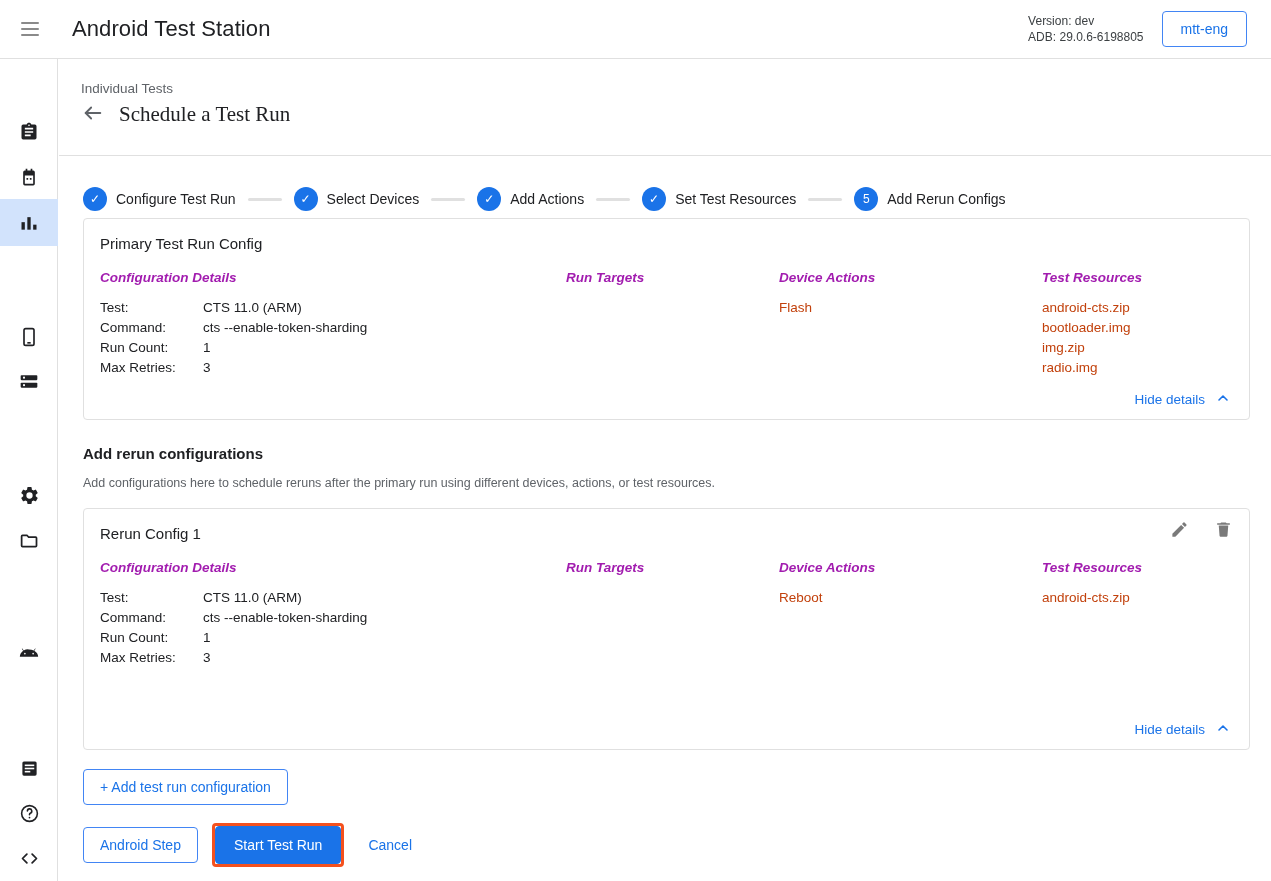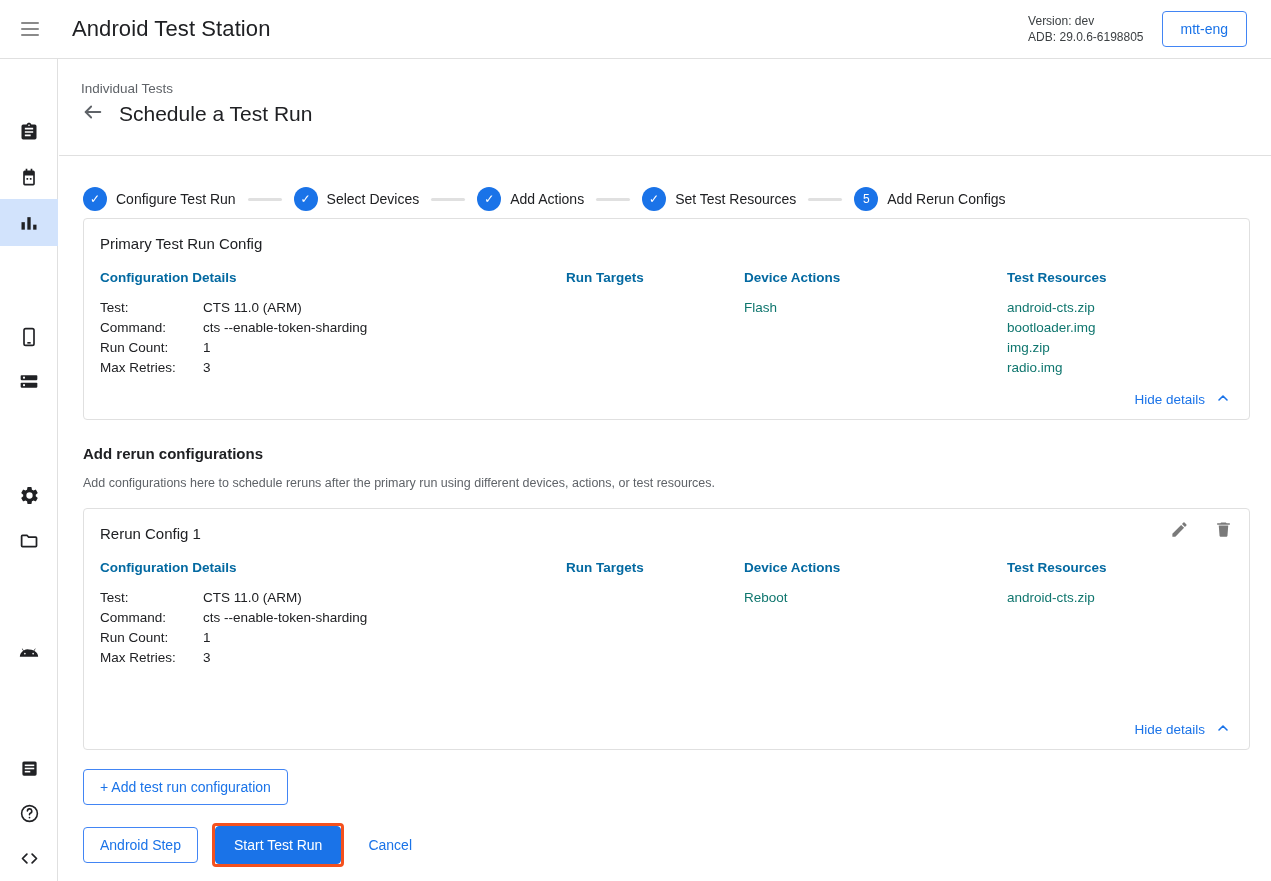--- a/index.html
+++ b/index.html
@@ -75,21 +75,21 @@
     overflow: hidden;
   }
   .page-head {
     padding: 22px 0 0 22px;
     height: 97px;
     border-bottom: 1px solid #e0e0e0;
   }
   .breadcrumb {
     font-size: 13.5px; color: #5f6368; margin: 0 0 6px 0;
   }
-  .title-row { display: flex; align-items: flex-end; gap: 14px; }
+  .title-row { display: flex; align-items: flex-end; gap: 14px; font-family: Liberation Serif, serif; }
   .back-btn {
     width: 24px; height: 24px; cursor: pointer;
     display: flex; align-items: center; justify-content: center;
   }
   .page-title { font-size: 21px; font-weight: 400; color: #202124; }
 
   
   .stepper {
     display: flex; align-items: center;
     padding: 24px 0 0 24px;
@@ -123,31 +123,32 @@
   }
   .card-actions {
     position: absolute; top: 12px; right: 16px;
     display: flex; gap: 24px; align-items: center;
   }
   .icon-btn { cursor: pointer; width: 20px; height: 20px; display:flex; align-items:center; justify-content:center;}
 
   .cols { display: flex; position: relative; }
   .col-details { width: 466px; flex: 0 0 466px; }
   .col-targets  { width: 178px; flex: 0 0 178px; }
-  .col-actions  { width: 236px; flex: 0 0 236px; }
+  .col-actions  { width: 236px; flex: 0 0 236px; margin-left: 35px; }
   .col-res      { flex: 1 1 auto; margin-left: 27px; }
 
   .col-head {
-    font-size: 13.5px; font-weight: 700; color: #0369a1;
+    font-size: 13.5px; font-weight: 700; color: #a21caf;
     margin-bottom: 13px;
+    font-style: italic;
   }
   .kv { display: flex; font-size: 13.5px; color: #202124; line-height: 20px; }
   .kv .k { width: 103px; flex: 0 0 103px; }
   .kv .v { white-space: nowrap; }
-  .plainline { font-size: 13.5px; color: #0f766e; line-height: 20px; }
+  .plainline { font-size: 13.5px; color: #c2410c; line-height: 20px; }
 
   .card-footer {
     display: flex; justify-content: flex-end; align-items: center;
     margin-top: 12px;
     text-align: right;
   }
   .hide-details {
     color: #1a73e8; font-size: 13.5px; cursor: pointer;
     display: flex; align-items: center; gap: 10px;
   }

